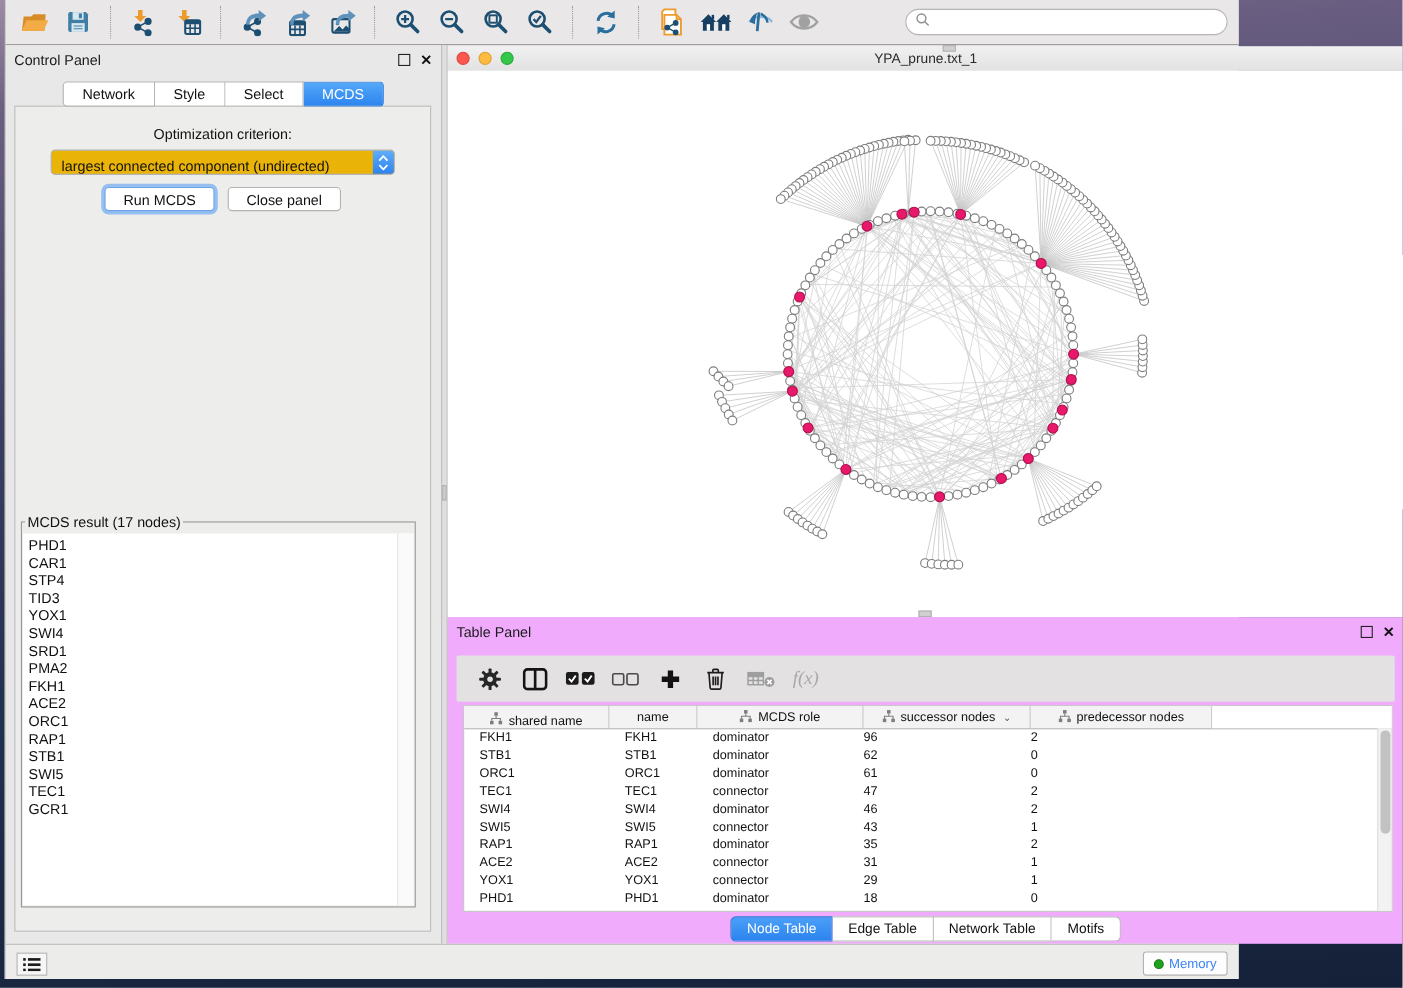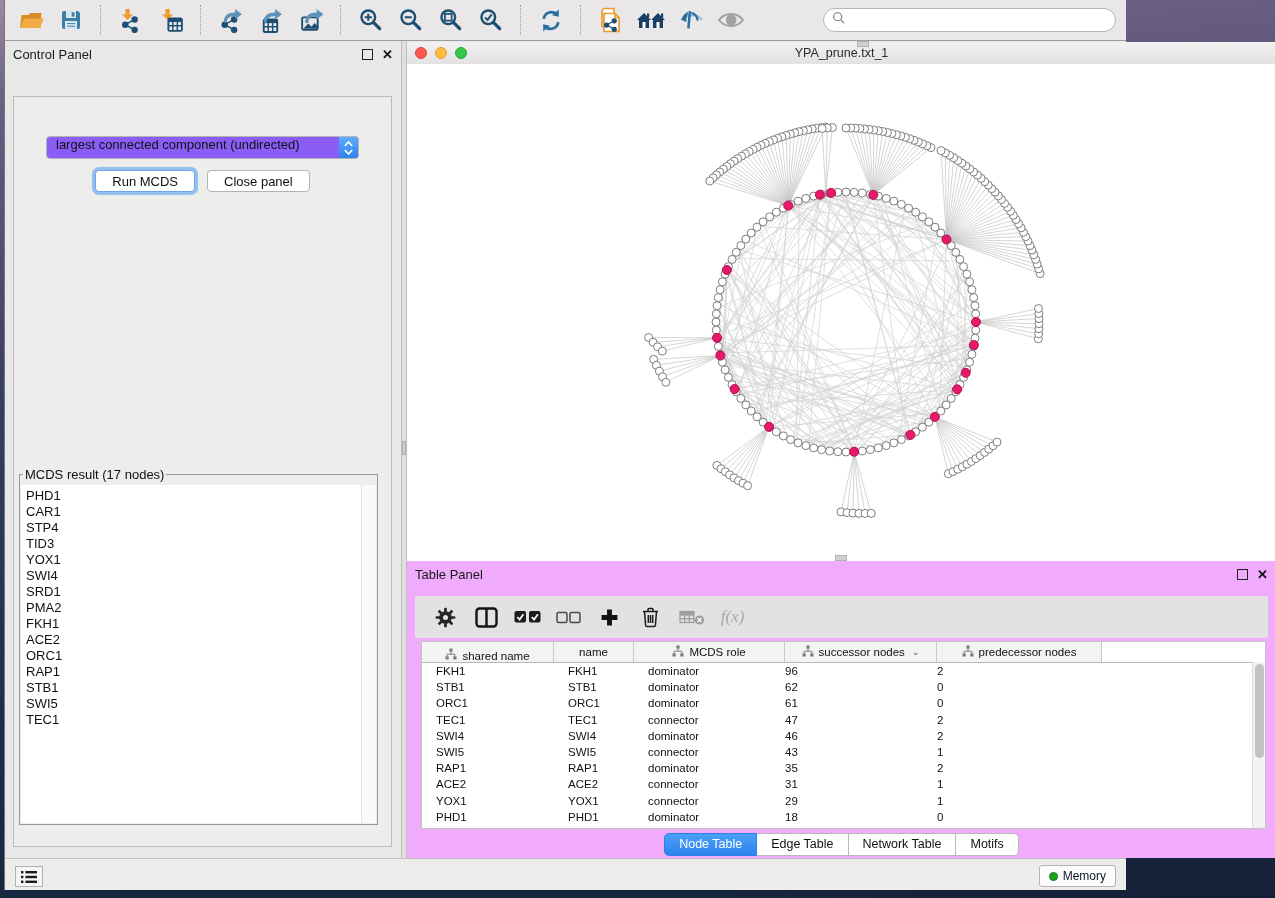--- a/index.html
+++ b/index.html
@@ -24,21 +24,21 @@
   .win-icons{position:absolute;right:8px;top:0;height:27px;display:flex;align-items:center;gap:9px;}
   .float-box{width:9px;height:9px;border:1.6px solid #222;display:inline-block;cursor:pointer;}
   .close-x{font-size:13px;font-weight:bold;color:#111;line-height:1;cursor:pointer;}
   .cp-tabs{position:absolute;left:0;top:33px;width:100%;display:flex;justify-content:center;z-index:3;}
   .cp-tab{height:21px;line-height:21px;padding:0 17px;background:#fff;border:1px solid #b5b5b5;border-left:none;font-size:13px;color:#111;cursor:pointer;}
   .cp-tab:first-child{border-left:1px solid #b5b5b5;border-radius:4px 0 0 4px;}
   .cp-tab:last-child{border-radius:0 4px 4px 0;}
   .cp-tab.active{background:linear-gradient(#54a9f8,#2d84ef);border-color:#2d7fe0;color:#fff;}
   .cp-content{position:absolute;left:8px;top:55px;width:379px;height:751px;background:#ededec;border:1px solid #bcbcbc;box-sizing:border-box;}
   .opt-label{margin-top:17px;text-align:center;font-size:13px;color:#111;}
-  .dropdown{position:absolute;left:32px;top:39px;width:313px;height:23px;background:#8b5cf6;border:1px solid #b3b3b3;border-radius:4px;box-sizing:border-box;display:flex;align-items:flex-start;cursor:pointer;}
+  .dropdown{position:absolute;left:32px;top:39px;width:313px;height:23px;background:#eab308;border:1px solid #b3b3b3;border-radius:4px;box-sizing:border-box;display:flex;align-items:flex-end;cursor:pointer;}
   .dropdown .dd-text{flex:1;font-size:13px;color:#111;padding-left:9px;white-space:nowrap;overflow:hidden;}
   .dd-stepper{width:19px;height:21px;border-radius:0 3px 3px 0;background:linear-gradient(#5fadfa,#2e82ef);display:flex;flex-direction:column;align-items:center;justify-content:center;gap:2px;}
   .btn-row{position:absolute;left:0;top:73px;width:100%;display:flex;justify-content:center;gap:12px;}
   .mac-btn{height:22px;padding:0 16px;background:#fff;border:1px solid #b3b3b3;border-radius:4px;font:13px "Liberation Sans",sans-serif;color:#111;cursor:pointer;}
   .mac-btn.focused{box-shadow:0 0 0 3px rgba(90,160,245,.6);border-color:#6fa3e8;}
   .result-box{position:absolute;left:5px;top:370px;width:357px;height:356px;border:1px solid #989898;margin:0;padding:0;background:transparent;}
   .result-box legend{font-size:13px;color:#111;padding:0 2px;margin-left:3px;}
   .result-inner{position:absolute;left:1px;top:3px;right:1px;bottom:1px;background:#fff;display:flex;}
   .result-list{flex:1;padding:3px 0 0 5px;font-size:13px;line-height:16px;color:#111;overflow:hidden;}
   .result-track{width:14px;background:#fafafa;border-left:1px solid #e4e4e4;}
@@ -75,21 +75,21 @@
   .tbl-scroll{position:absolute;top:0;right:0;width:13px;height:166px;background:#f2f2f2;border-left:1px solid #dcdcdc;box-sizing:border-box;}
   .tbl-thumb{position:absolute;left:1.5px;top:2px;width:9px;height:94px;background:#c2c2c2;border-radius:5px;cursor:pointer;}
   .tp-tabs{position:absolute;left:0;top:272px;width:100%;display:flex;justify-content:center;}
   .tp-tab{height:21px;line-height:21px;padding:0 14px;background:#fff;border:1px solid #b9b9b9;border-left:none;font-size:12.5px;color:#111;cursor:pointer;}
   .tp-tab:first-child{border-left:1px solid #b9b9b9;border-radius:5px 0 0 5px;}
   .tp-tab:last-child{border-radius:0 5px 5px 0;}
   .tp-tab.active{background:linear-gradient(#4aa0f7,#2c83ef);border-color:#2d7fe0;color:#fff;}
   
   .statusbar{position:absolute;left:0;bottom:0;width:100%;height:32px;background:#ececeb;border-top:1px solid #bfbfbf;box-sizing:border-box;}
   .list-btn{position:absolute;left:10px;top:7px;width:26px;height:19px;background:#f6f6f6;border:1px solid #b2b2b2;display:flex;align-items:center;justify-content:center;cursor:pointer;}
-  .memory-btn{position:absolute;right:10px;top:6px;height:20px;background:#fdfdfd;border:1px solid #b2b2b2;border-radius:3px;display:flex;align-items:center;gap:5px;padding:0 9px;font-size:12px;color:#0f172a;cursor:pointer;}
+  .memory-btn{position:absolute;right:10px;top:6px;height:20px;background:#fdfdfd;border:1px solid #b2b2b2;border-radius:3px;display:flex;align-items:center;gap:5px;padding:0 9px;font-size:12px;color:#3b82f6;cursor:pointer;}
   .mem-dot{width:9px;height:9px;border-radius:50%;background:#1ea21e;border:1px solid #157a15;box-sizing:border-box;}
 </style>
 </head>
 <body>
 
 <div class="app">
 
   <div class="toolbar">
     <div id="tb-groups" style="display:flex;align-items:center;">
         <div class="tb-group">
@@ -274,21 +274,28 @@
   </div>
 
   <div class="control-panel">
     <div class="panel-titlebar">
       <span class="panel-title">Control Panel</span>
       <span class="win-icons">
         <span class="float-box"></span>
         <span class="close-x">✕</span>
       </span>
     </div>
+    <div class="cp-tabs" id="cp-tabs">
+        <div class="cp-tab">Network</div>
+        <div class="cp-tab">Style</div>
+        <div class="cp-tab">Select</div>
+        <div class="cp-tab active">MCDS</div>
+      </div>
     <div class="cp-content">
+      <div class="opt-label">Optimization criterion:</div>
       <div class="dropdown">
         <span class="dd-text">largest connected component (undirected)</span>
         <span class="dd-stepper">
           <svg width="9" height="6" viewBox="0 0 9 6">
               <path d="M0.8 5 L4.5 1 L8.2 5" fill="none" stroke="#fff" stroke-width="1.6"></path>
             </svg>
           <svg width="9" height="6" viewBox="0 0 9 6">
               <path d="M0.8 1 L4.5 5 L8.2 1" fill="none" stroke="#fff" stroke-width="1.6"></path>
             </svg>
         </span>
@@ -309,20 +316,21 @@
               <div>SWI4</div>
               <div>SRD1</div>
               <div>PMA2</div>
               <div>FKH1</div>
               <div>ACE2</div>
               <div>ORC1</div>
               <div>RAP1</div>
               <div>STB1</div>
               <div>SWI5</div>
               <div>TEC1</div>
+              <div>GCR1</div>
             </div>
           <div class="result-track"></div>
         </div>
       </fieldset>
     </div>
   </div>
 
   <div class="vsplit">
       <div class="vgrip"></div>
     </div>

